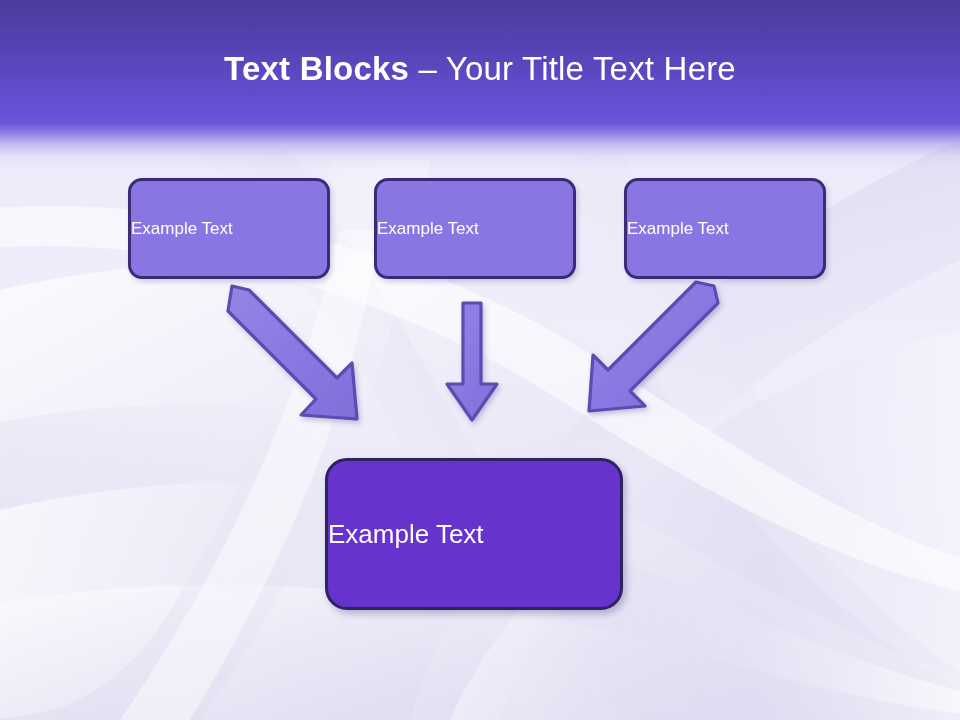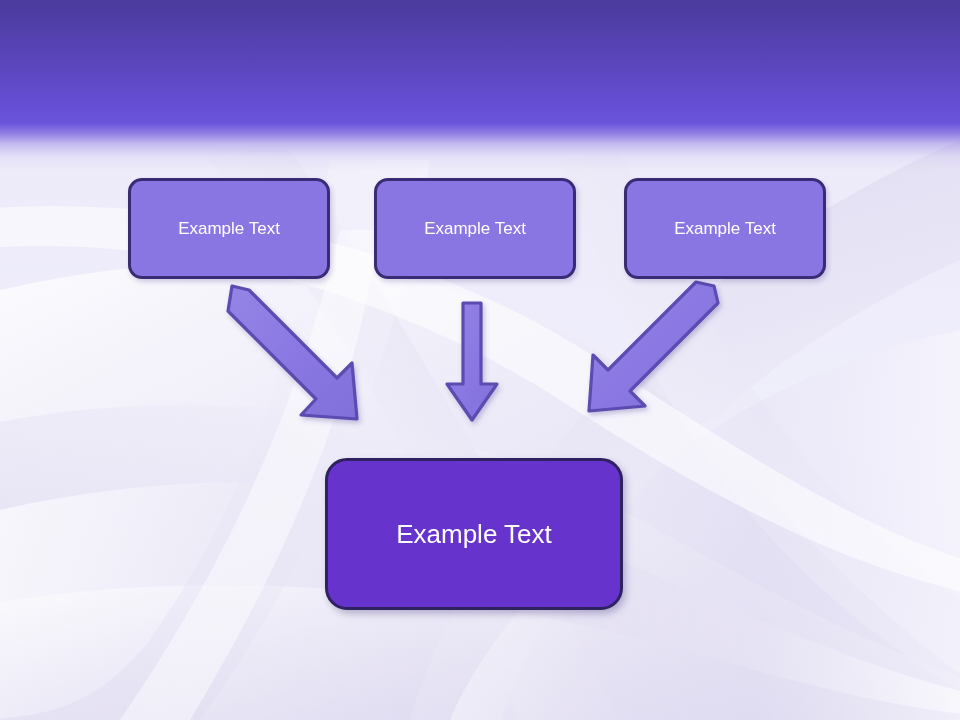--- a/index.html
+++ b/index.html
@@ -72,21 +72,21 @@
   }
   .title .bold { font-weight: bold; }
   .title .reg  { font-weight: normal; }
 
   
   .box {
     position: absolute;
     box-sizing: border-box;
     display: flex;
     align-items: center;
-    justify-content: center;
+    justify-content: flex-start;
     color: #ffffff;
     border-style: solid;
   }
 
   .box-small {
     width: 202px;
     height: 101px;
     background: #8a76e3;
     border: 3px solid #3b2b77;
     border-radius: 14px;
@@ -157,20 +157,23 @@
     <path d="M 620 150 C 700 320 790 480 960 600 L 960 690 C 740 560 640 380 560 160 Z" fill="url(#rg2)" opacity="0.8"></path>
     <path d="M -40 610 C 200 560 480 590 720 660 C 850 698 930 712 1000 718 L 1000 726 L -40 726 Z" fill="url(#rg1)" opacity="0.75"></path>
     <path d="M 330 160 C 300 330 260 480 150 640 C 100 700 60 716 -20 720 L 200 720 C 330 540 400 340 430 160 Z" fill="url(#rg3)" opacity="0.55"></path>
     <path d="M 960 330 C 820 360 700 420 600 520 C 520 600 470 670 450 720 L 960 720 Z" fill="url(#rg4)" opacity="0.5"></path>
     <path d="M -40 210 C 200 190 430 250 600 360 C 760 465 880 540 1000 570 L 1000 600 C 840 570 700 490 560 400 C 380 285 160 230 -40 250 Z" fill="#ffffff" opacity="0.55"></path>
     <path d="M 120 720 C 230 560 300 400 340 230 L 380 230 C 350 420 280 570 190 720 Z" fill="#ffffff" opacity="0.45"></path>
   </svg>
 
   <div class="header-band"></div>
 
+  <div class="title">
+    <span class="bold">Text Blocks</span><span class="reg"> – </span><span class="reg">Your Title Text Here</span>
+  </div>
 
   <svg class="arrows" viewBox="0 0 960 720">
     <defs>
       <filter id="arrShadow" x="-30%" y="-30%" width="170%" height="170%">
         <feDropShadow dx="2" dy="3" stdDeviation="2.4" flood-color="#4d3f94" flood-opacity="0.30"></feDropShadow>
       </filter>
       <linearGradient id="arrFill" x1="0" y1="0" x2="1" y2="1">
         <stop offset="0%" stop-color="#9585e6"></stop>
         <stop offset="55%" stop-color="#8a77e2"></stop>
         <stop offset="100%" stop-color="#8070d8"></stop>

